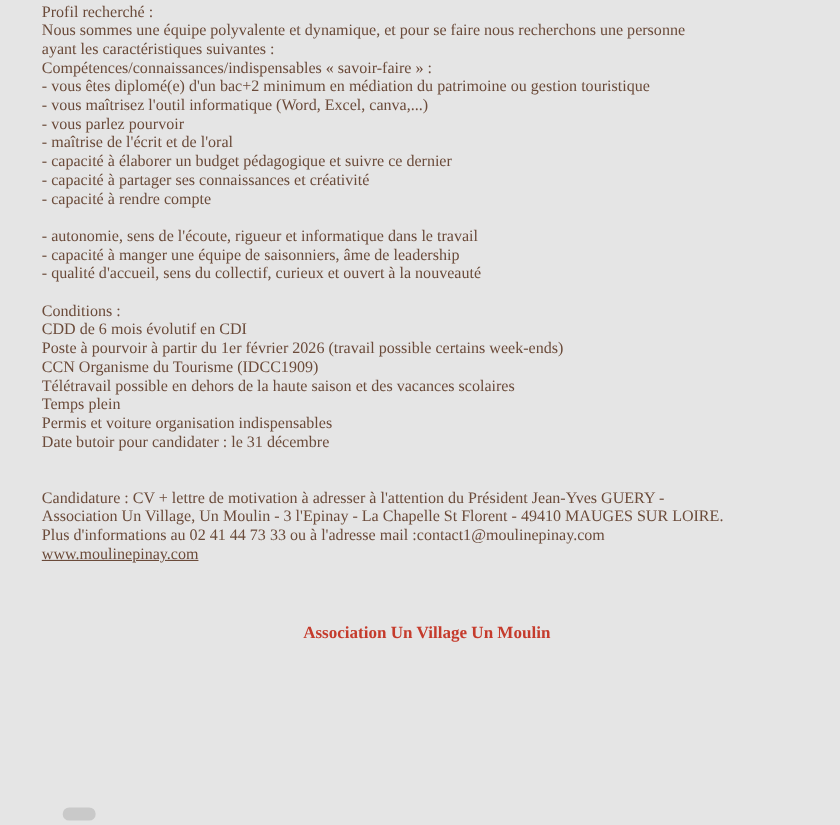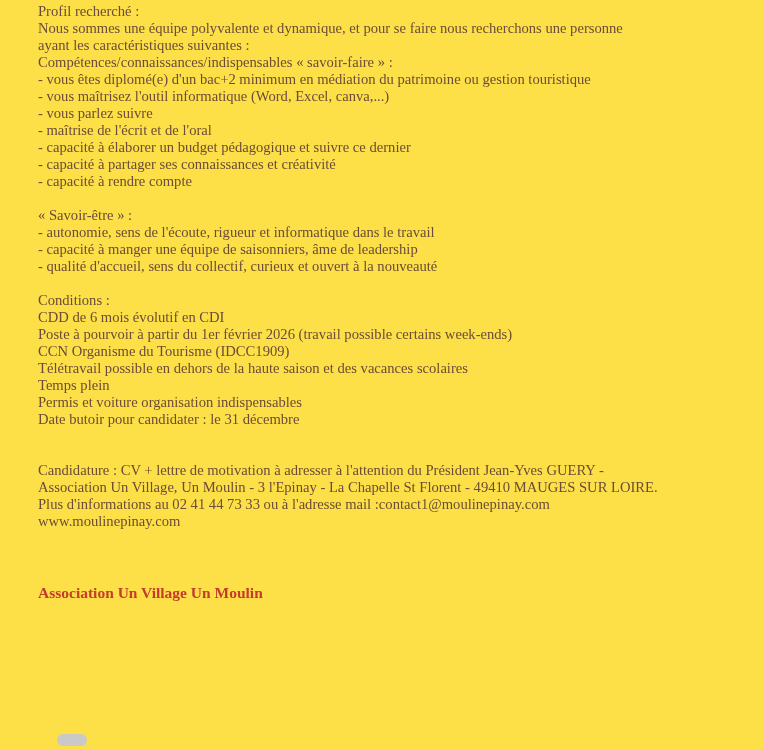--- a/index.html
+++ b/index.html
@@ -4,21 +4,21 @@
 <style>
   html, body {
     margin: 0;
     padding: 0;
     background: #ffffff;
   }
   .page {
     position: relative;
     width: 764px;
     height: 750px;
-    background: #fde047;
+    background: #e5e5e5;
     overflow: hidden;
     font-family: "Liberation Serif", "DejaVu Serif", serif;
   }
   .doc {
     position: absolute;
     left: 38px;
     top: 3px;
     width: 700px;
     color: #6b4b3a;
     font-size: 14.6px;
@@ -27,29 +27,30 @@
   .line {
     white-space: pre;
     height: 17px;
     overflow: visible;
   }
   .spacer {
     height: 17px;
   }
   .link {
     display: block;
+    text-decoration: underline;
     color: #6b4b3a;
     cursor: pointer;
     width: -moz-fit-content;
     width: fit-content;
     text-align: right;
   }
   .footer-title {
     margin-top: 54px;
-    text-align: left;
+    text-align: center;
     font-weight: bold;
     font-size: 15.5px;
     color: #c53b2c;
     white-space: pre;
   }
   .scroll-track {
     position: absolute;
     left: 0;
     bottom: 3px;
     width: 100%;
@@ -77,30 +78,29 @@
     <div>
         <div class="line">Nous sommes une équipe polyvalente et dynamique, et pour se faire nous recherchons une personne</div>
         <div class="line">ayant les caractéristiques suivantes :</div>
       </div>
 
     <div class="line">Compétences/connaissances/indispensables « savoir-faire » :</div>
 
     <div>
         <div class="line">- vous êtes diplomé(e) d'un bac+2 minimum en médiation du patrimoine ou gestion touristique</div>
         <div class="line">- vous maîtrisez l'outil informatique (Word, Excel, canva,...)</div>
-        <div class="line">- vous parlez suivre</div>
+        <div class="line">- vous parlez pourvoir</div>
         <div class="line">- maîtrise de l'écrit et de l'oral</div>
         <div class="line">- capacité à élaborer un budget pédagogique et suivre ce dernier</div>
         <div class="line">- capacité à partager ses connaissances et créativité</div>
         <div class="line">- capacité à rendre compte</div>
       </div>
 
     <div class="spacer"></div>
 
-    <div class="line">« Savoir-être » :</div>
 
     <div>
         <div class="line">- autonomie, sens de l'écoute, rigueur et informatique dans le travail</div>
         <div class="line">- capacité à manger une équipe de saisonniers, âme de leadership</div>
         <div class="line">- qualité d'accueil, sens du collectif, curieux et ouvert à la nouveauté</div>
       </div>
 
     <div class="spacer"></div>
 
     <div class="line">Conditions :</div>

